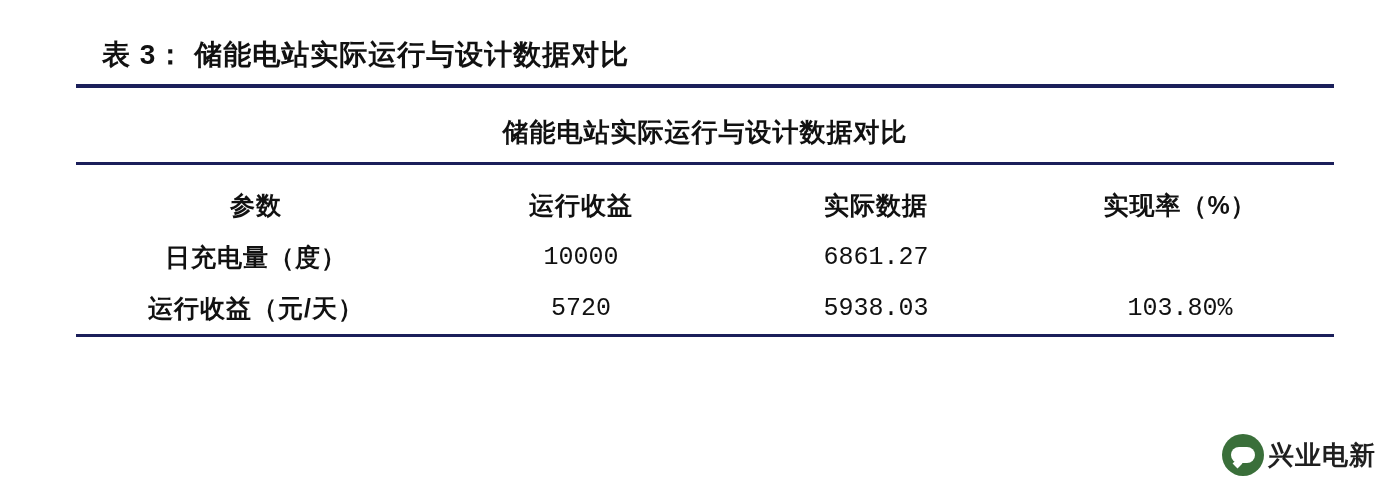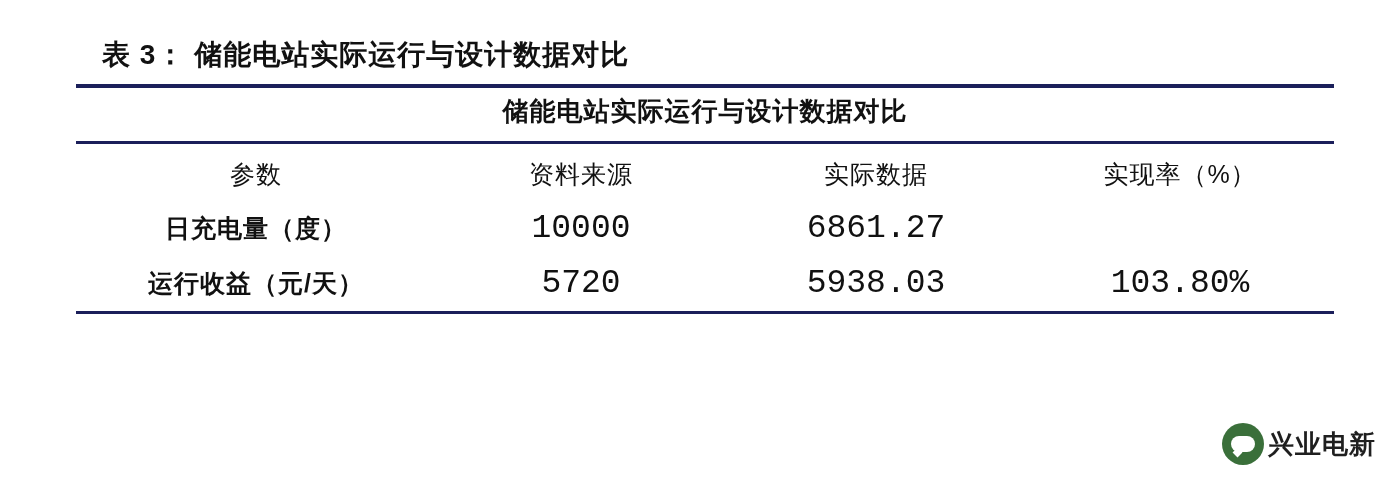--- a/index.html
+++ b/index.html
@@ -52,72 +52,72 @@
     width: 1258px;
   }
 
   .table-title {
     text-align: center;
     font-family: "Liberation Sans", sans-serif;
     font-weight: bold;
     font-size: 26px;
     letter-spacing: 1px;
     color: #111111;
-    padding: 6px 0 12px 0;
+    padding: 27px 0 12px 0;
     width: 1258px;
   }
 
   table.data {
     border-collapse: collapse;
     width: 1258px;
     table-layout: fixed;
   }
   table.data th,
   table.data td {
     border: none;
     text-align: center;
     font-size: 25px;
     color: #111111;
     padding: 9px 0 9px 0;
   }
   table.data th {
     font-family: "Liberation Sans", sans-serif;
-    font-weight: normal;
-    letter-spacing: 1px;
-    padding-top: 14px;
+    font-weight: bold;
+    letter-spacing: 1px;
+    padding-top: 24px;
     padding-bottom: 10px;
   }
   table.data td.param {
     font-family: "Liberation Sans", sans-serif;
     font-weight: bold;
     letter-spacing: 1px;
   }
   table.data td.num {
     font-family: "Liberation Mono", monospace;
-    font-size: 33px;
+    font-size: 25px;
   }
 
   col.c1 { width: 360px; }
   col.c2 { width: 290px; }
   col.c3 { width: 300px; }
   col.c4 { width: 308px; }
 
   .source {
     font-family: "Liberation Sans", sans-serif;
     font-weight: bold;
     font-size: 23px;
     letter-spacing: 1px;
     color: #111111;
     padding: 14px 0 0 26px;
   }
 
   .watermark {
     position: absolute;
     right: 34px;
-    bottom: 29px;
+    bottom: 18px;
     display: flex;
     align-items: center;
     gap: 4px;
   }
   .wm-badge {
     width: 42px;
     height: 42px;
     border-radius: 50%;
     background: #3a6f3a;
     position: relative;
@@ -167,21 +167,21 @@
   <table class="data">
     <colgroup>
       <col class="c1">
         <col class="c2">
         <col class="c3">
         <col class="c4">
     </colgroup>
     <thead>
       <tr>
         <th>参数</th>
-        <th>资料来源</th>
+        <th>运行收益</th>
         <th>实际数据</th>
         <th>实现率（%）</th>
       </tr>
     </thead>
     <tbody>
       <tr>
         <td class="param">日充电量（度）</td>
         <td class="num">10000</td>
         <td class="num">6861.27</td>
         <td class="num"></td>

